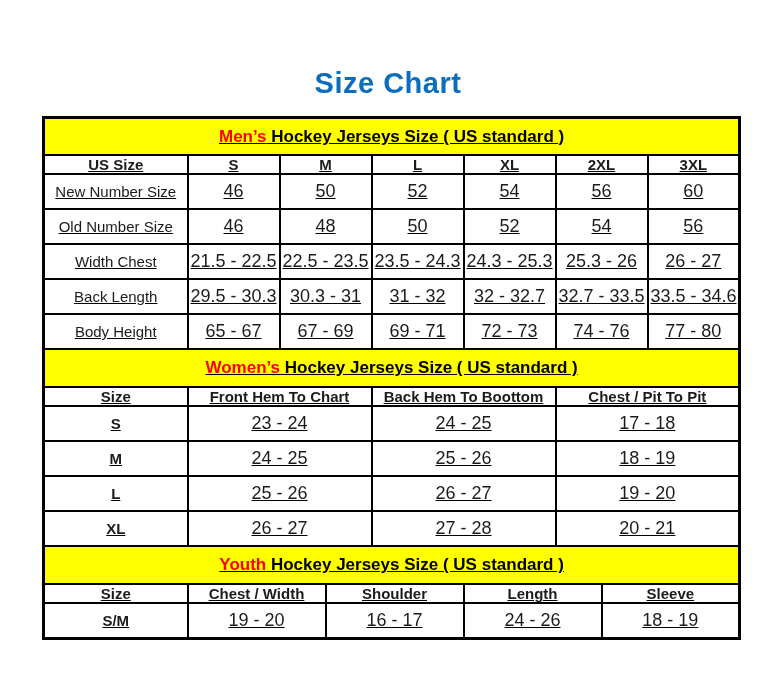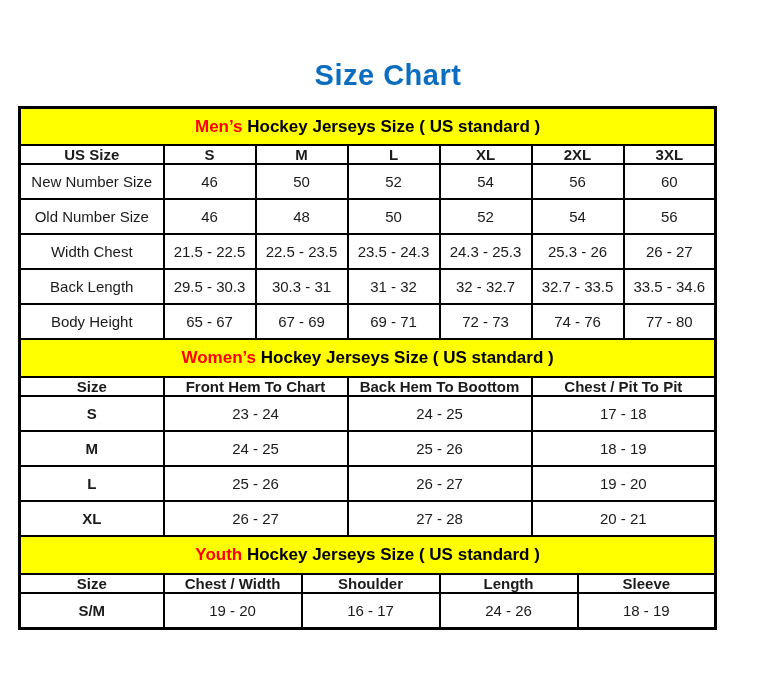--- a/index.html
+++ b/index.html
@@ -4,33 +4,34 @@
 <style>
   * { box-sizing: border-box; }
   html, body {
     margin: 0; padding: 0;
     width: 776px; height: 692px;
     background: #ffffff;
     overflow: hidden;
     font-family: "Liberation Sans", sans-serif;
   }
   .page-title {
-    margin: 0;
+    margin: 8px;
     padding-top: 60px;
-    padding-bottom: 14px;
+    padding-bottom: 8px;
     text-align: center;
     font-size: 29px;
     line-height: 1.1;
     font-weight: bold;
     color: #0b6dbe;
     letter-spacing: 0.5px;
   }
   .chart-wrap {
-    margin-left: 18px;
+    margin-left: 42px;
     width: 700px;
+    text-decoration: underline;
   }
   table.size-chart {
     border-collapse: collapse;
     table-layout: fixed;
     width: 698px;
     border: 3px solid #000;
   }
   td, th {
     border: 2px solid #000;
     padding: 0 2px;
@@ -56,21 +57,21 @@
   }
   td.row-label {
     height: 35px;
     font-size: 15px;
     font-weight: normal;
   }
   tr.sec-womens td.row-label,
   tr.sec-youth td.row-label { font-weight: bold; }
   td.data-cell {
     height: 18px;
-    font-size: 15px;
+    font-size: 18px;
     font-weight: normal;
   }
   .squiggle {
     text-decoration-line: underline;
     text-decoration-style: wavy;
     text-decoration-color: #d03a2b;
     text-decoration-thickness: 1px;
     text-underline-offset: 3px;
   }
 </style>

